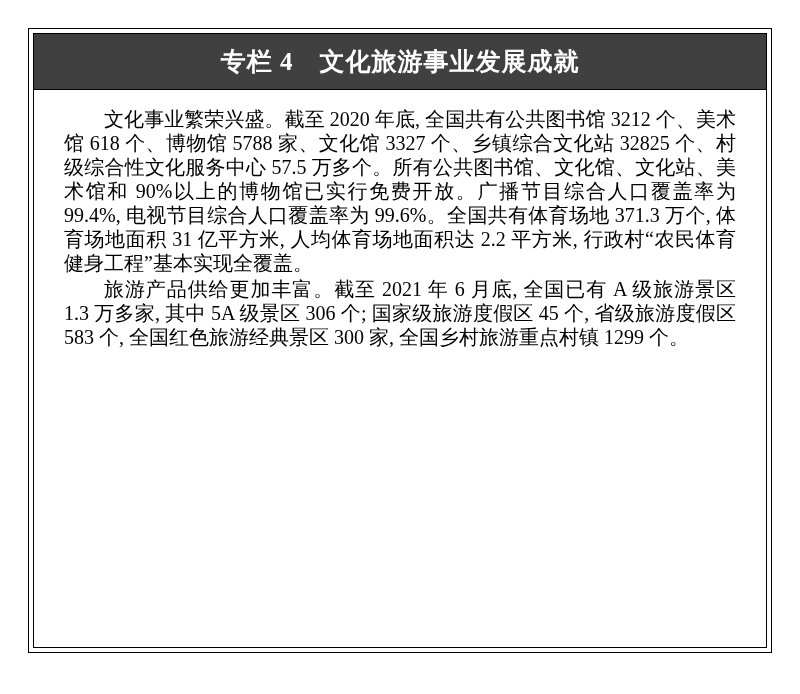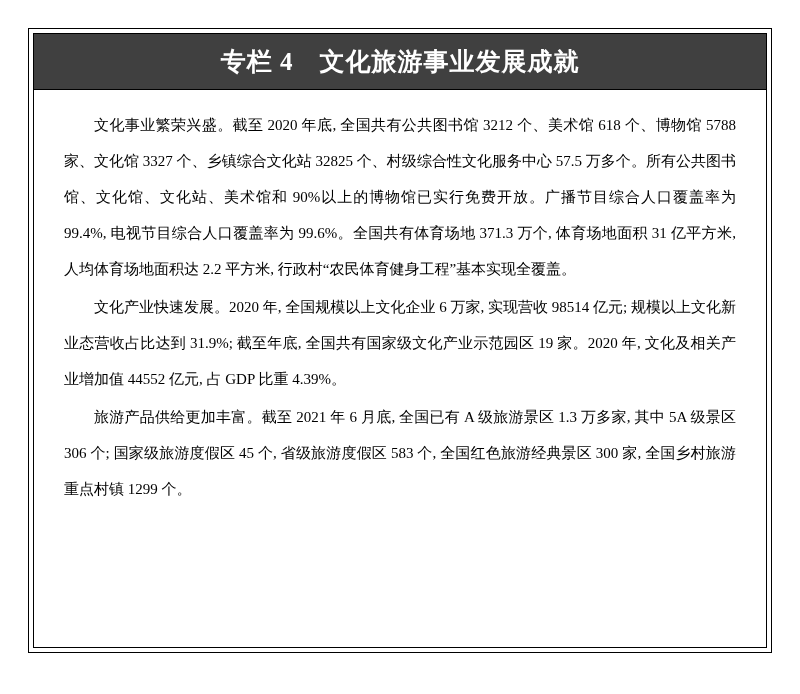--- a/index.html
+++ b/index.html
@@ -60,37 +60,36 @@
     left: 0;
     top: 57px;
     right: 0;
     bottom: 0;
     padding: 16px 30px 10px 30px;
     box-sizing: border-box;
   }
   p.para {
     margin: 0 0 2px 0;
     text-indent: 2em;
-    font-size: 15px;
-    line-height: 36px;
+    font-size: 20px;
+    line-height: 24px;
     text-align: justify;
     text-justify: inter-ideograph;
     font-family: "Liberation Serif", "DejaVu Serif", serif;
   }
 </style>
 </head>
 <body>
 
 <div class="box">
   <div class="box-inner">
 
     <div class="title-bar">
       <span class="title-text">专栏 4　文化旅游事业发展成就</span>
     </div>
 
     <div class="body-area">
       <p class="para">文化事业繁荣兴盛。截至 2020 年底, 全国共有公共图书馆 3212 个、美术馆 618 个、博物馆 5788 家、文化馆 3327 个、乡镇综合文化站 32825 个、村级综合性文化服务中心 57.5 万多个。所有公共图书馆、文化馆、文化站、美术馆和 90%以上的博物馆已实行免费开放。广播节目综合人口覆盖率为 99.4%, 电视节目综合人口覆盖率为 99.6%。全国共有体育场地 371.3 万个, 体育场地面积 31 亿平方米, 人均体育场地面积达 2.2 平方米, 行政村“农民体育健身工程”基本实现全覆盖。</p>
-      <p class="para">文化产业快速发展。2020 年, 全国规模以上文化企业 6 万家, 实现营收 98514 亿元; 规模以上文化新业态营收占比达到 31.9%; 截至年底, 全国共有国家级文化产业示范园区 19 家。2020 年, 文化及相关产业增加值 44552 亿元, 占 GDP 比重 4.39%。</p>
       <p class="para">旅游产品供给更加丰富。截至 2021 年 6 月底, 全国已有 A 级旅游景区 1.3 万多家, 其中 5A 级景区 306 个; 国家级旅游度假区 45 个, 省级旅游度假区 583 个, 全国红色旅游经典景区 300 家, 全国乡村旅游重点村镇 1299 个。</p>
     </div>
 
   </div>
 </div>
 
 </body></html>

